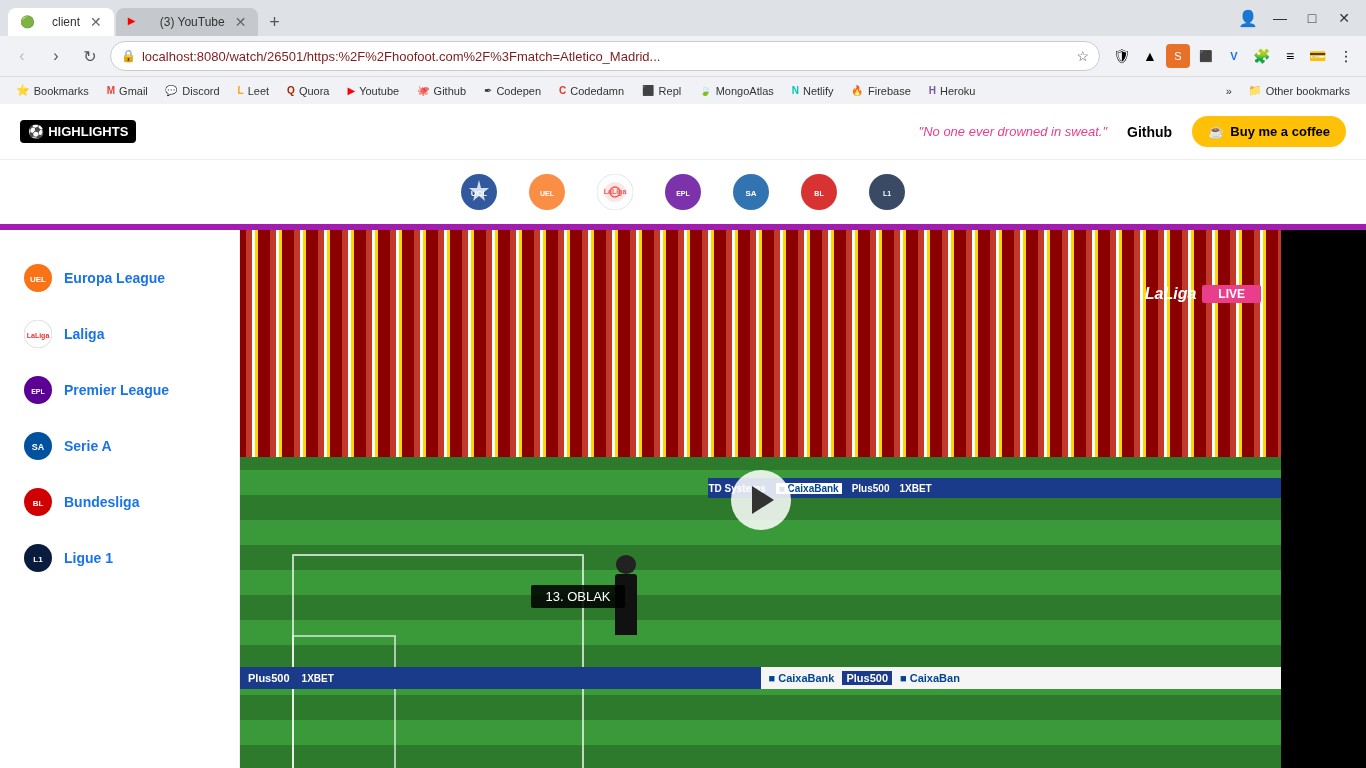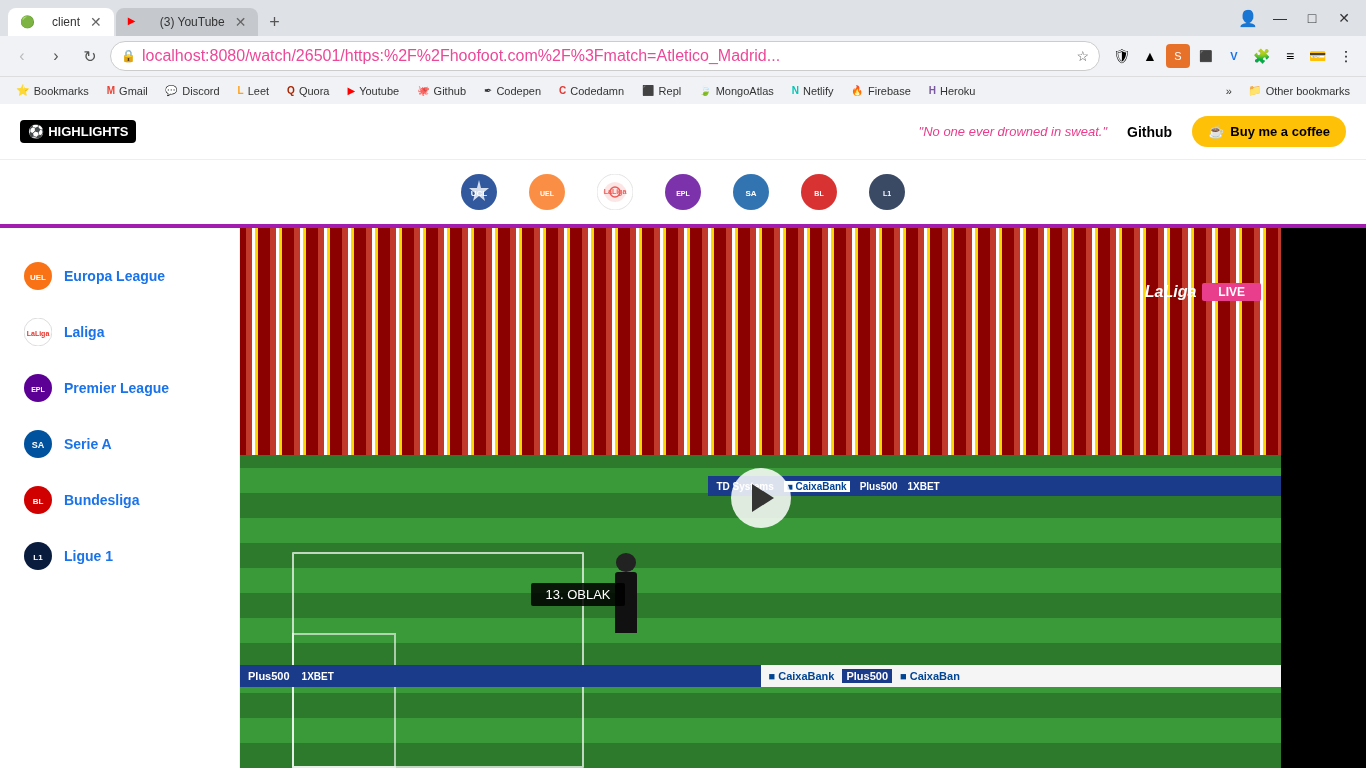--- a/index.html
+++ b/index.html
@@ -17,21 +17,21 @@
     .tab-close { margin-left: 4px; font-size: 14px; color: #666; cursor: pointer; }
     .tab-new { width: 28px; height: 28px; display: flex; align-items: center; justify-content: center; font-size: 18px; color: #555; cursor: pointer; }
     .browser-window-controls { display: flex; align-items: center; gap: 4px; margin-left: 8px; }
     .win-ctrl { width: 28px; height: 28px; display: flex; align-items: center; justify-content: center; font-size: 14px; color: #333; cursor: pointer; border-radius: 4px; }
 
     .browser-toolbar { display: flex; align-items: center; height: 40px; background: #f0f2f5; padding: 0 8px; gap: 6px; }
     .nav-btn { width: 28px; height: 28px; display: flex; align-items: center; justify-content: center; font-size: 16px; color: #555; cursor: pointer; border-radius: 50%; }
     .nav-btn.disabled { color: #bbb; cursor: default; }
     .address-bar-container { flex: 1; display: flex; align-items: center; background: #fff; border: 1px solid #ccc; border-radius: 20px; height: 30px; padding: 0 10px; gap: 6px; }
     .address-lock { font-size: 12px; color: #555; }
-    .address-bar { border: none; outline: none; flex: 1; font-size: 16px; color: #ec4899; background: transparent; }
+    .address-bar { border: none; outline: none; flex: 1; font-size: 13px; color: #7f1d1d; background: transparent; }
     .address-action-btn { font-size: 14px; color: #555; cursor: pointer; }
     .toolbar-extensions { display: flex; align-items: center; gap: 4px; margin-left: 4px; }
     .ext-icon { width: 24px; height: 24px; display: flex; align-items: center; justify-content: center; font-size: 14px; cursor: pointer; border-radius: 4px; }
     .browser-bookmarks { display: flex; align-items: center; height: 28px; background: #f0f2f5; padding: 0 8px; gap: 2px; border-top: 1px solid #ddd; overflow: hidden; }
     .bookmark-item { display: flex; align-items: center; gap: 4px; padding: 2px 8px; font-size: 11px; color: #333; cursor: pointer; border-radius: 4px; white-space: nowrap; }
     .bookmark-more { margin-left: auto; font-size: 11px; color: #333; cursor: pointer; padding: 2px 6px; border-radius: 4px; }
 
     
     .app-container { background: #fff; width: 100%; }
 
@@ -40,21 +40,21 @@
     .site-logo { display: flex; align-items: center; gap: 8px; }
     .logo-img { background: #000; color: #fff; font-weight: bold; font-size: 13px; padding: 4px 8px; border-radius: 4px; display: flex; align-items: center; gap: 4px; }
     .search-bar { flex: 1; max-width: 600px; }
     .search-input { width: 100%; border: 1px solid #ddd; border-radius: 20px; padding: 8px 16px; font-size: 13px; outline: none; color: #999; }
     .header-right { display: flex; align-items: center; gap: 20px; margin-left: auto; }
     .header-quote { color: #e83e8c; font-style: italic; font-size: 13px; font-weight: 500; }
     .github-link { font-weight: bold; font-size: 14px; color: #000; text-decoration: none; cursor: pointer; }
     .buy-coffee-btn { background: #ffc107; border: none; border-radius: 20px; padding: 8px 16px; font-size: 13px; font-weight: bold; cursor: pointer; display: flex; align-items: center; gap: 6px; color: #000; }
 
     
-    .league-nav { display: flex; align-items: center; justify-content: center; padding: 10px 0; border-bottom: 4px solid #a21caf; gap: 24px; background: #fff; }
+    .league-nav { display: flex; align-items: center; justify-content: center; padding: 10px 0; border-bottom: 6px solid #a21caf; gap: 24px; background: #fff; }
     .league-nav-item { width: 44px; height: 44px; display: flex; align-items: center; justify-content: center; cursor: pointer; opacity: 0.8; }
 
     
     .main-layout { display: flex; width: 100%; min-height: 540px; }
 
     
     .sidebar { width: 240px; flex-shrink: 0; padding: 20px 0; background: #fff; border-right: 1px solid #eee; }
     .sidebar-item { display: flex; align-items: center; gap: 12px; padding: 14px 24px; cursor: pointer; }
     .sidebar-league-icon { width: 28px; height: 28px; display: flex; align-items: center; justify-content: center; flex-shrink: 0; }
     .sidebar-label { font-size: 14px; font-weight: 600; color: #1a73e8; }
@@ -337,21 +337,21 @@
           <div style="position:absolute; bottom:15%; left:0; width:50%; height:22px; background:#1a3a8a; display:flex; align-items:center; padding:0 8px; gap:12px;">
             <span style="color:#fff; font-size:11px; font-weight:bold;">Plus500</span>
             <span style="color:#fff; font-size:10px; font-weight:bold;">1XBET</span>
           </div>
           <div style="position:absolute; bottom:15%; right:0; width:50%; height:22px; background:#f5f5f5; display:flex; align-items:center; padding:0 8px; gap:8px;">
             <span style="color:#004494; font-size:11px; font-weight:bold;">■ CaixaBank</span>
             <span style="color:#fff; font-size:11px; font-weight:bold; background:#1a3a8a; padding:1px 4px;">Plus500</span>
             <span style="color:#004494; font-size:11px; font-weight:bold;">■ CaixaBan</span>
           </div>
 
-          <div style="position:absolute; top:46%; right:0; width:55%; height:20px; background:#1a3a8a; display:flex; align-items:center; padding:0 8px; gap:10px;">
+          <div style="position:absolute; top:46%; right:0; width:55%; height:20px; background:#1a3a8a; display:flex; align-items:center; padding:0 0; gap:10px;">
             <span style="color:#fff; font-size:10px; font-weight:bold;">TD Systems</span>
             <span style="color:#004494; font-size:10px; font-weight:bold; background:#fff; padding:0 3px;">■ CaixaBank</span>
             <span style="color:#fff; font-size:10px; font-weight:bold;">Plus500</span>
             <span style="color:#fff; font-size:10px; font-weight:bold;">1XBET</span>
           </div>
 
           <div style="position:absolute; bottom:30%; left:28%; background:rgba(0,0,0,0.85); color:#fff; padding:4px 14px; font-size:13px; font-weight:normal; border-radius:2px;">13. OBLAK</div>
 
           <div class="play-button" title="Play"></div>
 

